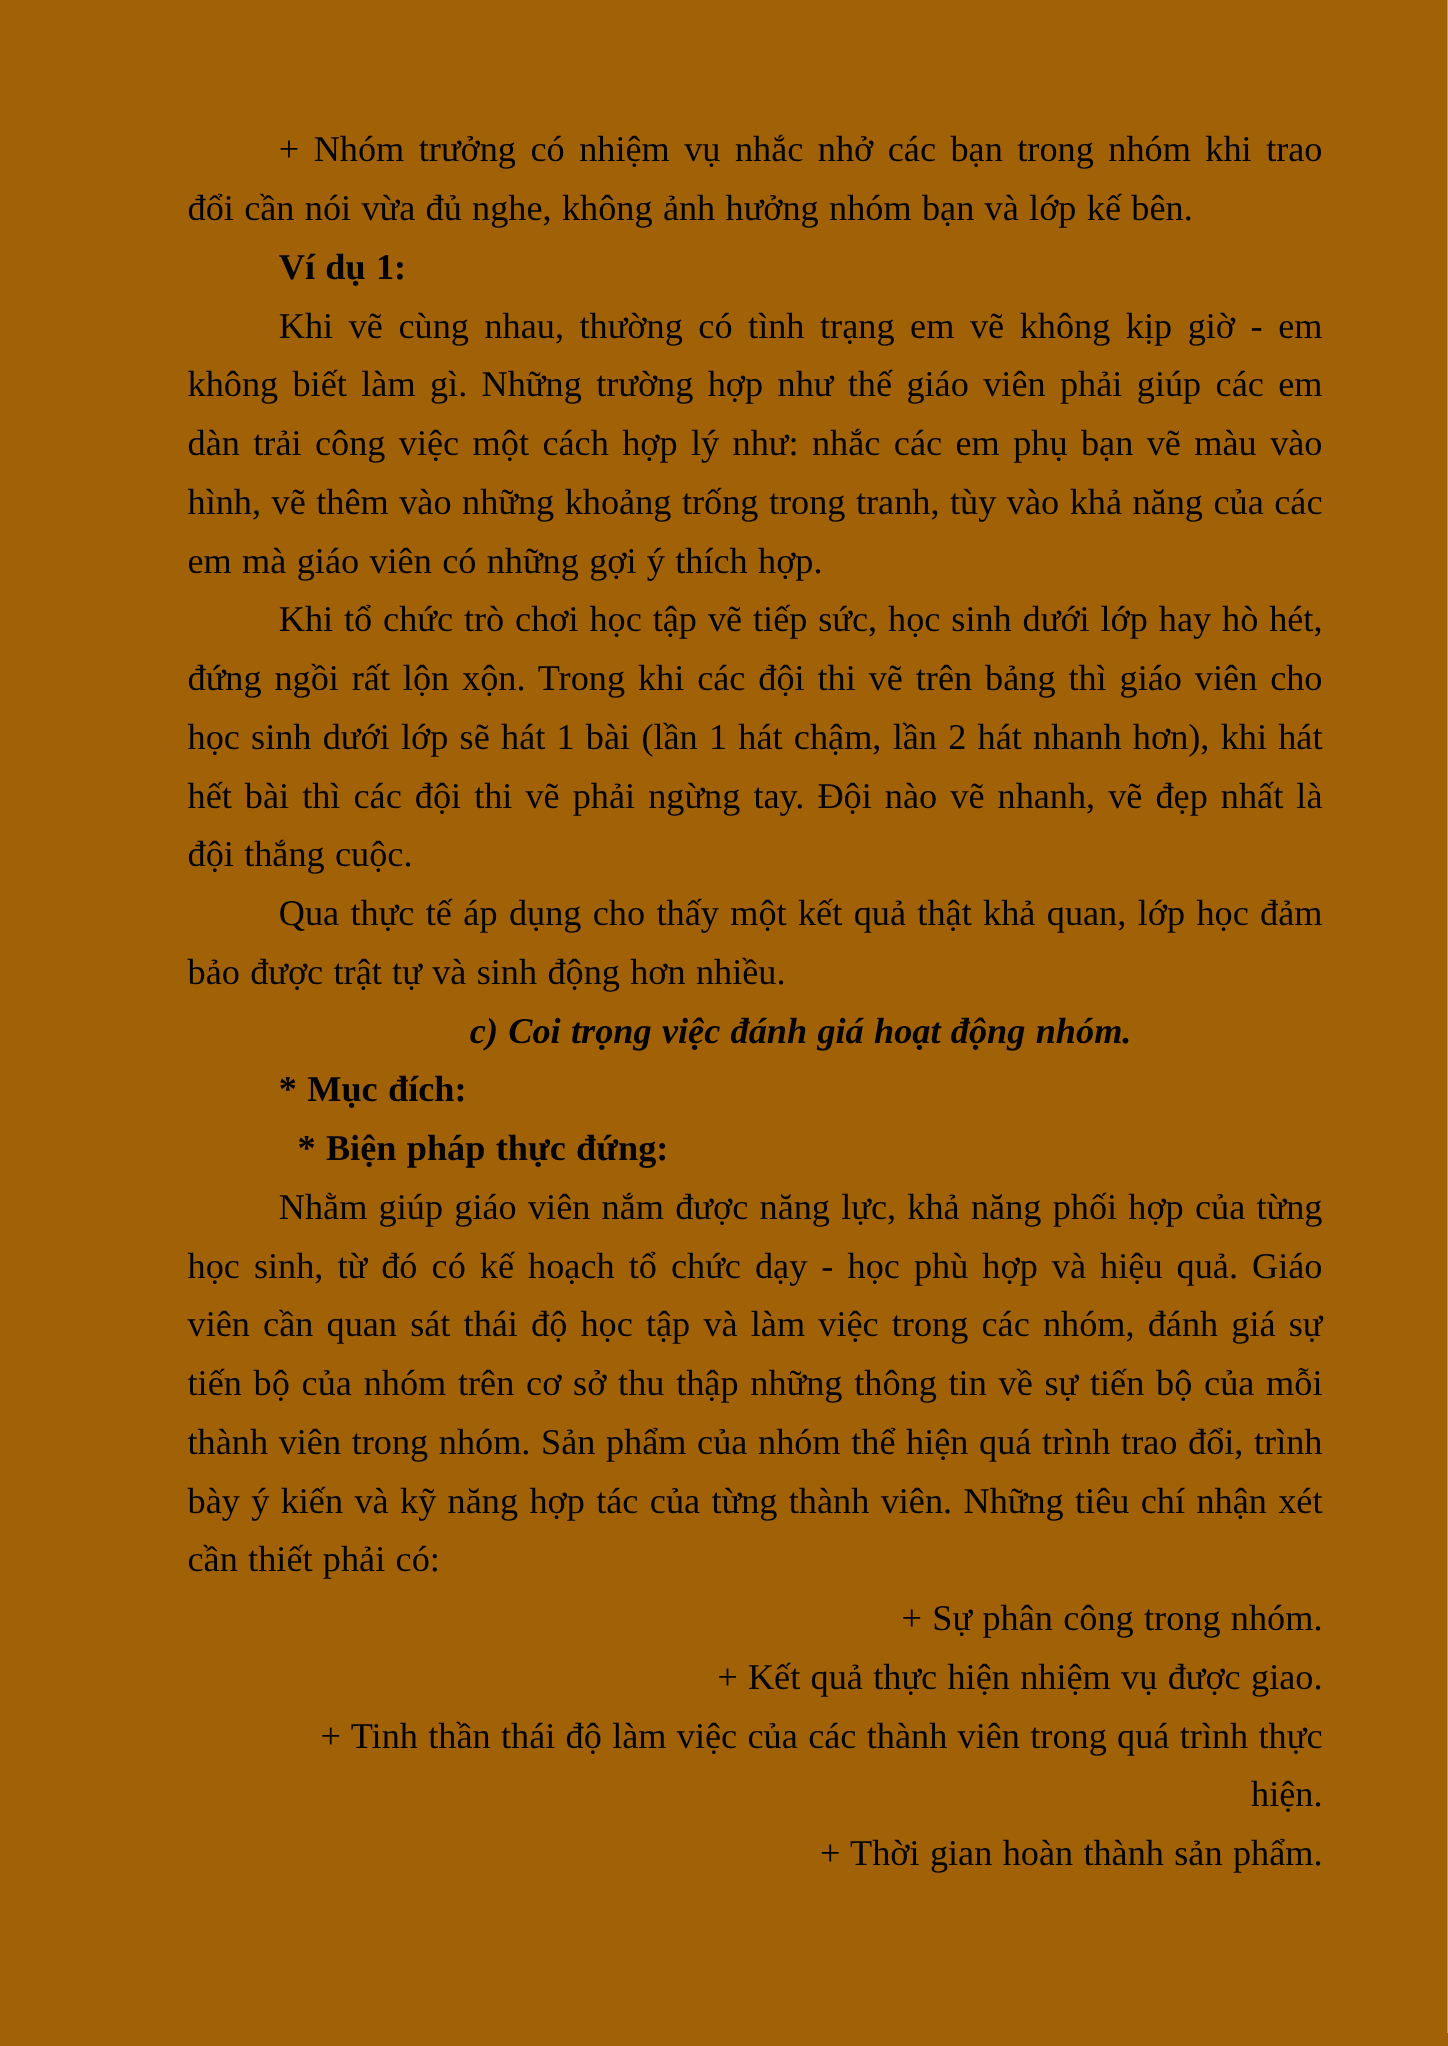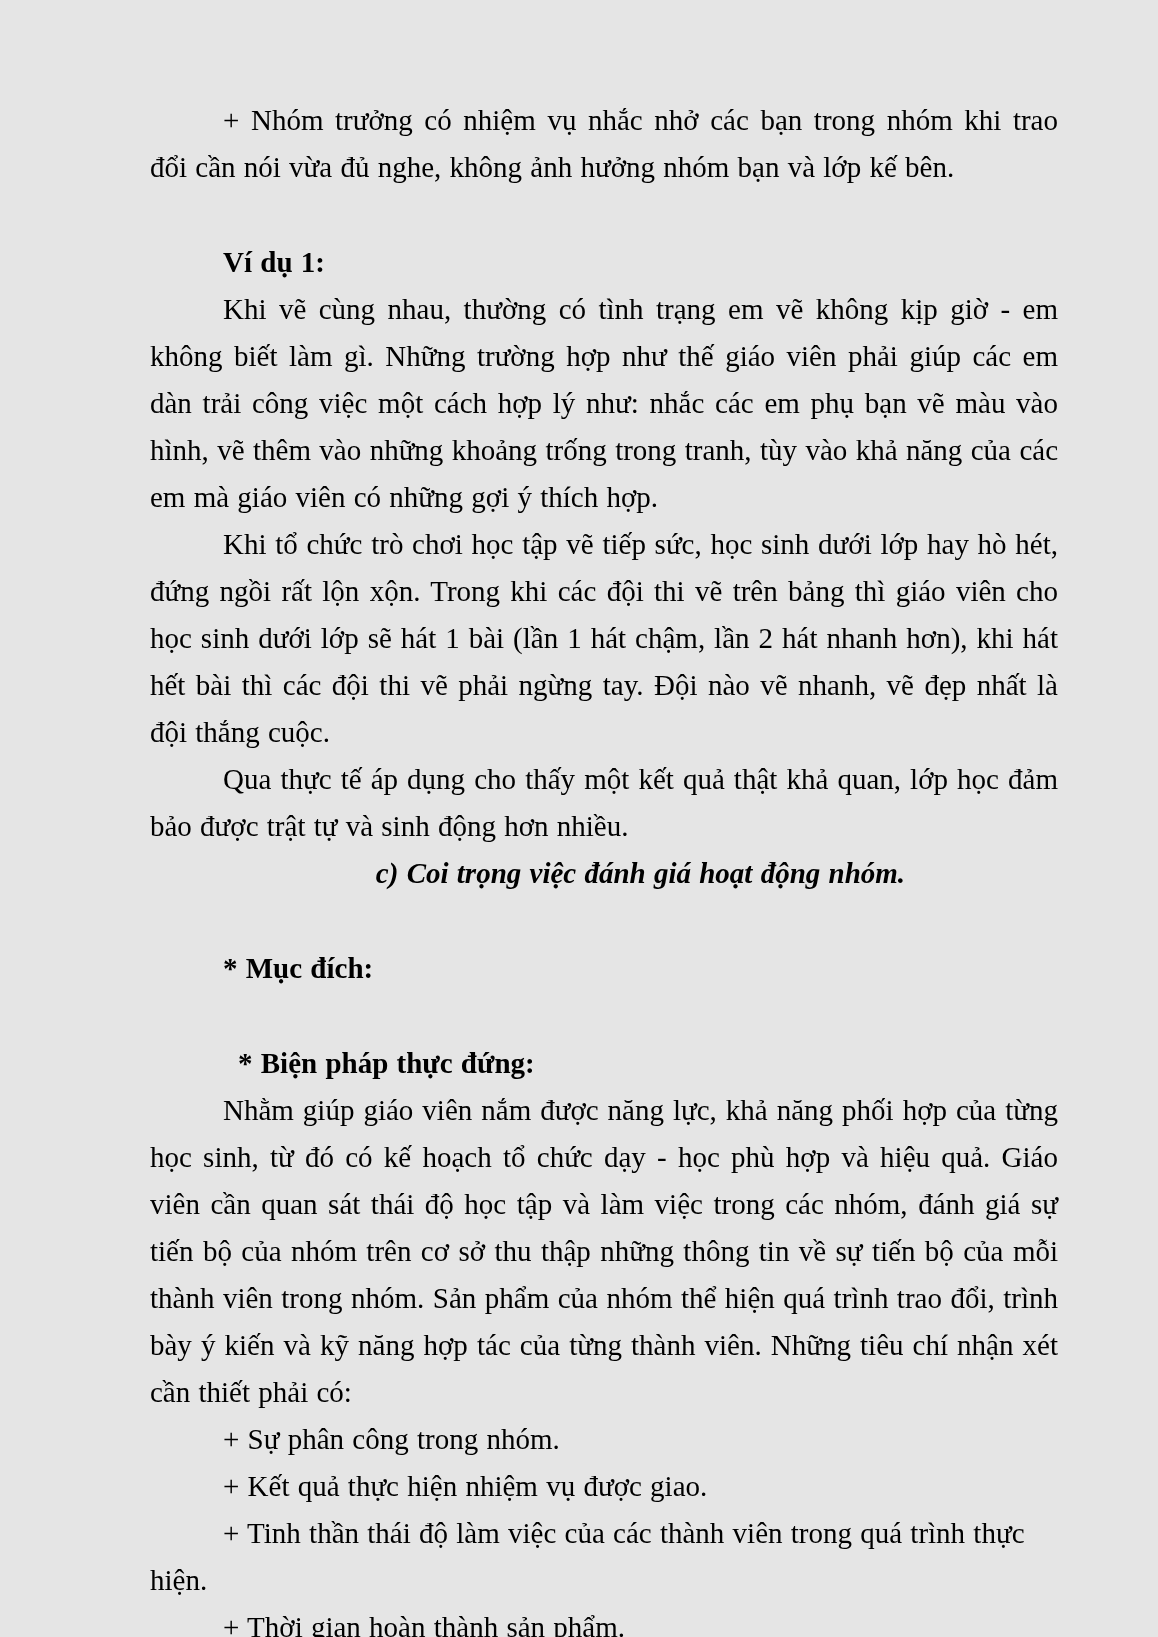--- a/index.html
+++ b/index.html
@@ -11,50 +11,49 @@
     height: 1637px;
     background: #ffffff;
     color: #000000;
     font-family: "Liberation Serif", "DejaVu Serif", serif;
     overflow: hidden;
   }
   .page {
     position: relative;
     width: 1158px;
     height: 1637px;
-    background: #e5e5e5;
+    background: #a16207;
   }
   .content {
     box-sizing: border-box;
     padding: 97px 100px 0 150px;
   }
   p.para {
     margin: 0;
     padding: 0;
     font-size: 29px;
     line-height: 47px;
     text-align: justify;
     text-indent: 73px;
     word-spacing: 1px;
   }
   p.h-bold {
     font-weight: bold;
     text-align: left;
-    margin-top: 48px;
   }
   p.h-bold-italic {
     font-weight: bold;
     font-style: italic;
     text-align: center;
   }
   p.extra-indent {
     text-indent: 88px;
   }
   p.left {
-    text-align: left;
+    text-align: right;
   }
 </style>
 </head>
 <body>
 
 <div class="page">
   <div class="content">
 
     <p class="para">+ Nhóm trưởng có nhiệm vụ nhắc nhở các bạn trong nhóm khi trao đổi cần nói vừa đủ nghe, không ảnh hưởng nhóm bạn và lớp kế bên.</p>
 

